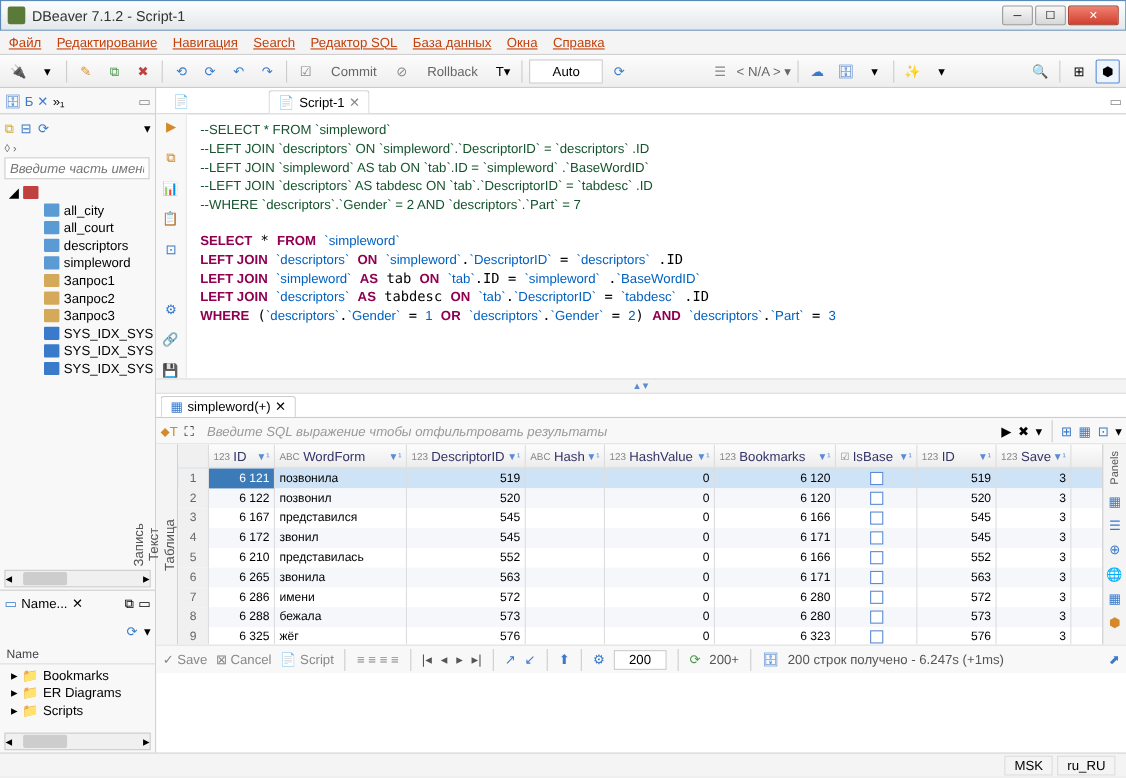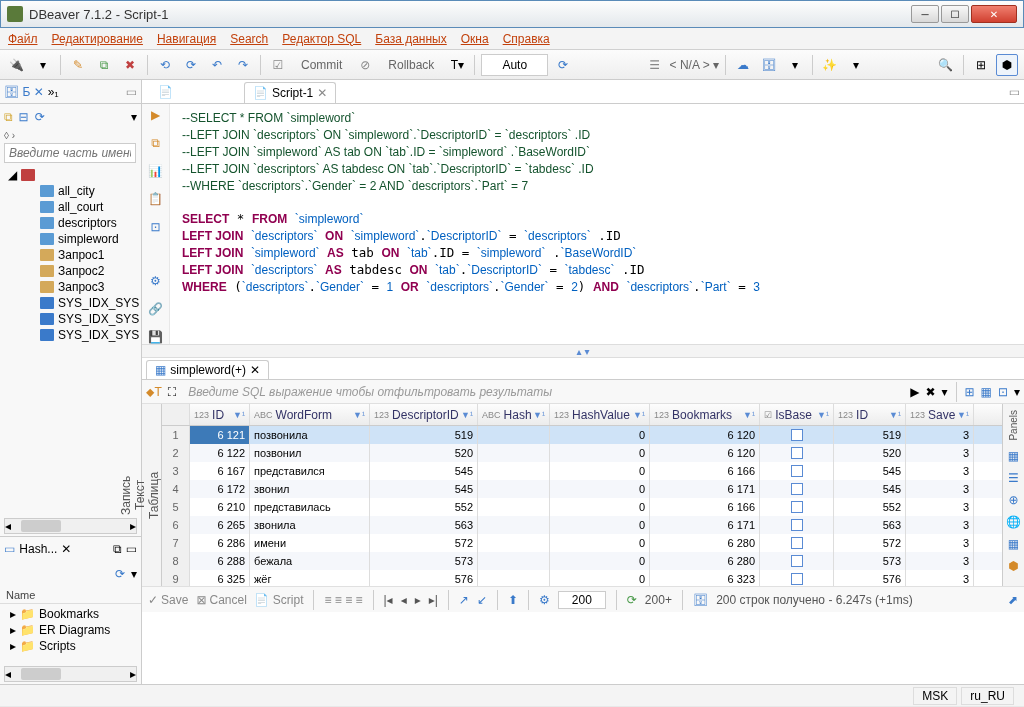--- a/index.html
+++ b/index.html
@@ -206,21 +206,21 @@
     </div>
     <div class="scrollbar-h">
         <span>◂</span>
         <div class="thumb"></div>
         <span style="margin-left:auto">▸</span>
       </div>
 
     <div class="proj-panel">
       <div class="proj-header">
         <span style="color:#3a7aca">▭</span>
-        <span>Hash...</span>
+        <span>Name...</span>
         <span>✕</span>
         <span style="margin-left:auto">⧉</span>
         <span>▭</span>
       </div>
       <div class="mini-toolbar" style="justify-content:flex-end">
         <span style="color:#3a7aca">⟳</span>
         <span>▾</span>
       </div>
       <div style="padding:2px 6px;font-size:11px;color:#444;border-bottom:1px solid #ddd">Name</div>
       <div class="tree" style="height:60px">

